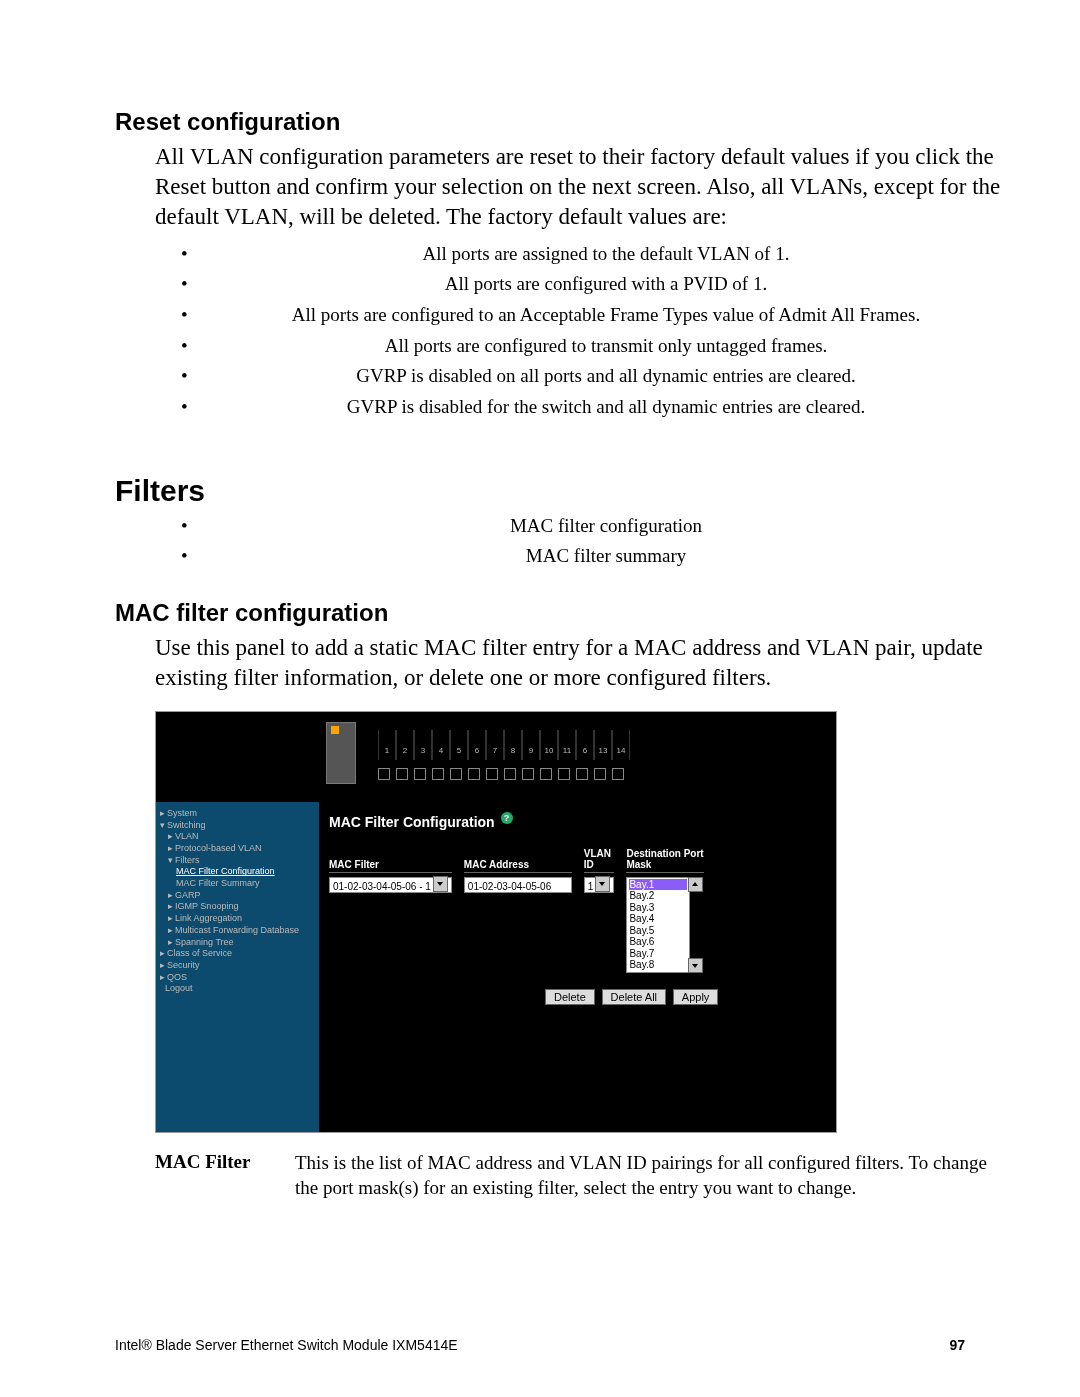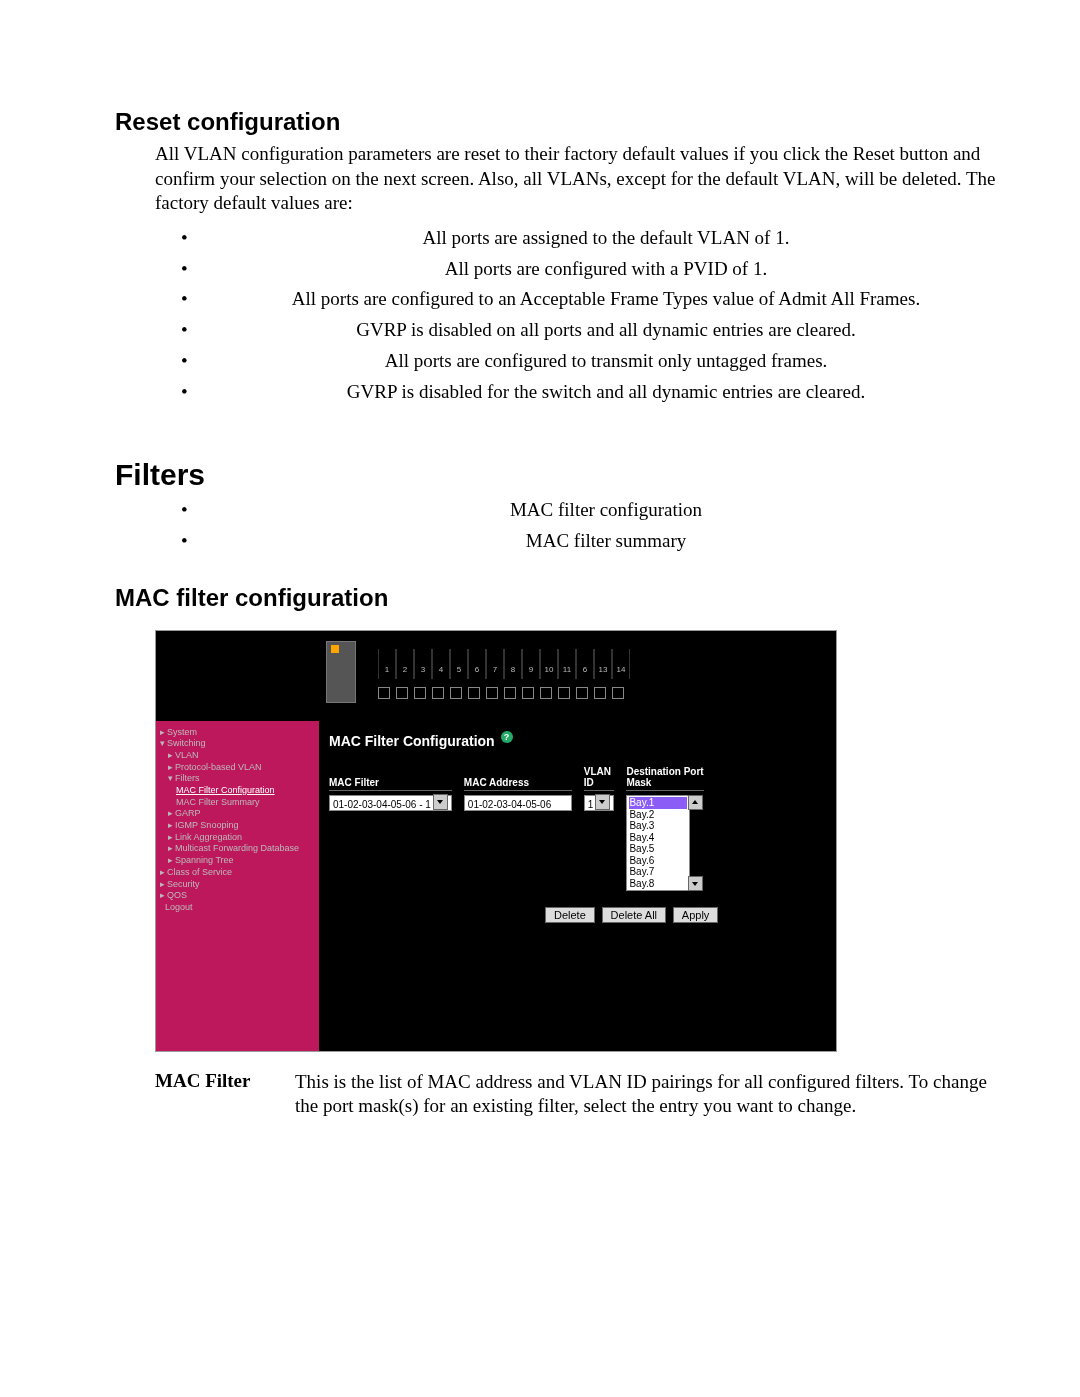--- a/index.html
+++ b/index.html
@@ -22,21 +22,21 @@
     font-size: 24px;
     margin: 0 0 6px 0;
   }
   h2.main {
     font-family: Arial, Helvetica, sans-serif;
     font-weight: bold;
     font-size: 30px;
     margin: 54px 0 6px 0;
   }
   .bodytext {
-    font-size: 19px;
+    font-size: 23px;
     line-height: 1.3;
     margin: 0 0 10px 40px;
   }
   ul.bullets {
     margin: 0 0 10px 62px;
     padding: 0;
     list-style: none;
   }
   ul.bullets li {
     font-size: 19px;
@@ -145,21 +145,21 @@
     height: 10px;
     border: 1px solid #888;
     margin-right: 6px;
   }
   .shot-body {
     display: flex;
     height: calc(100% - 90px);
   }
   .nav {
     width: 163px;
-    background: #be185d;
+    background: #0c4a6e;
     padding: 6px 4px;
     box-sizing: border-box;
     color: #bbb;
     font-size: 9px;
     line-height: 1.3;
   }
   .nav .i1 { padding-left: 0; }
   .nav .i2 { padding-left: 8px; }
   .nav .i3 { padding-left: 16px; }
   .nav .sel { text-decoration: underline; color: #fff; }
@@ -292,32 +292,33 @@
 <body>
 
 <div class="page">
 
   <h3 class="section">Reset configuration</h3>
   <p class="bodytext">All VLAN configuration parameters are reset to their factory default values if you click the Reset button and confirm your selection on the next screen. Also, all VLANs, except for the default VLAN, will be deleted. The factory default values are:</p>
   <ul class="bullets">
     <li>All ports are assigned to the default VLAN of 1.</li>
     <li>All ports are configured with a PVID of 1.</li>
     <li>All ports are configured to an Acceptable Frame Types value of Admit All Frames.</li>
+    <li>All ports are configured to transmit only untagged frames.</li>
     <li>GVRP is disabled on all ports and all dynamic entries are cleared.</li>
-    <li>All ports are configured to transmit only untagged frames.</li>
     <li>GVRP is disabled for the switch and all dynamic entries are cleared.</li>
   </ul>
 
   <h2 class="main">Filters</h2>
   <ul class="bullets">
     <li>MAC filter configuration</li>
     <li>MAC filter summary</li>
   </ul>
 
   <h3 class="section" style="margin-top:30px;">MAC filter configuration</h3>
+  <p class="bodytext">Use this panel to add a static MAC filter entry for a MAC address and VLAN pair, update existing filter information, or delete one or more configured filters.</p>
 
   <div class="shot">
     <div class="shot-top">
       <div class="portbox"></div>
       <div class="numstrip">
         <span class="num">1</span>
         <span class="num">2</span>
         <span class="num">3</span>
         <span class="num">4</span>
         <span class="num">5</span>
@@ -416,13 +417,17 @@
         </div>
       </div>
     </div>
   </div>
 
   <div class="def-row">
     <div class="def-term">MAC Filter</div>
     <div class="def-desc">This is the list of MAC address and VLAN ID pairings for all configured filters. To change the port mask(s) for an existing filter, select the entry you want to change.</div>
   </div>
 
+  <div class="footer">
+    <span>Intel® Blade Server Ethernet Switch Module IXM5414E</span>
+    <span class="pg">97</span>
+  </div>
 </div>
 
 </body></html>

